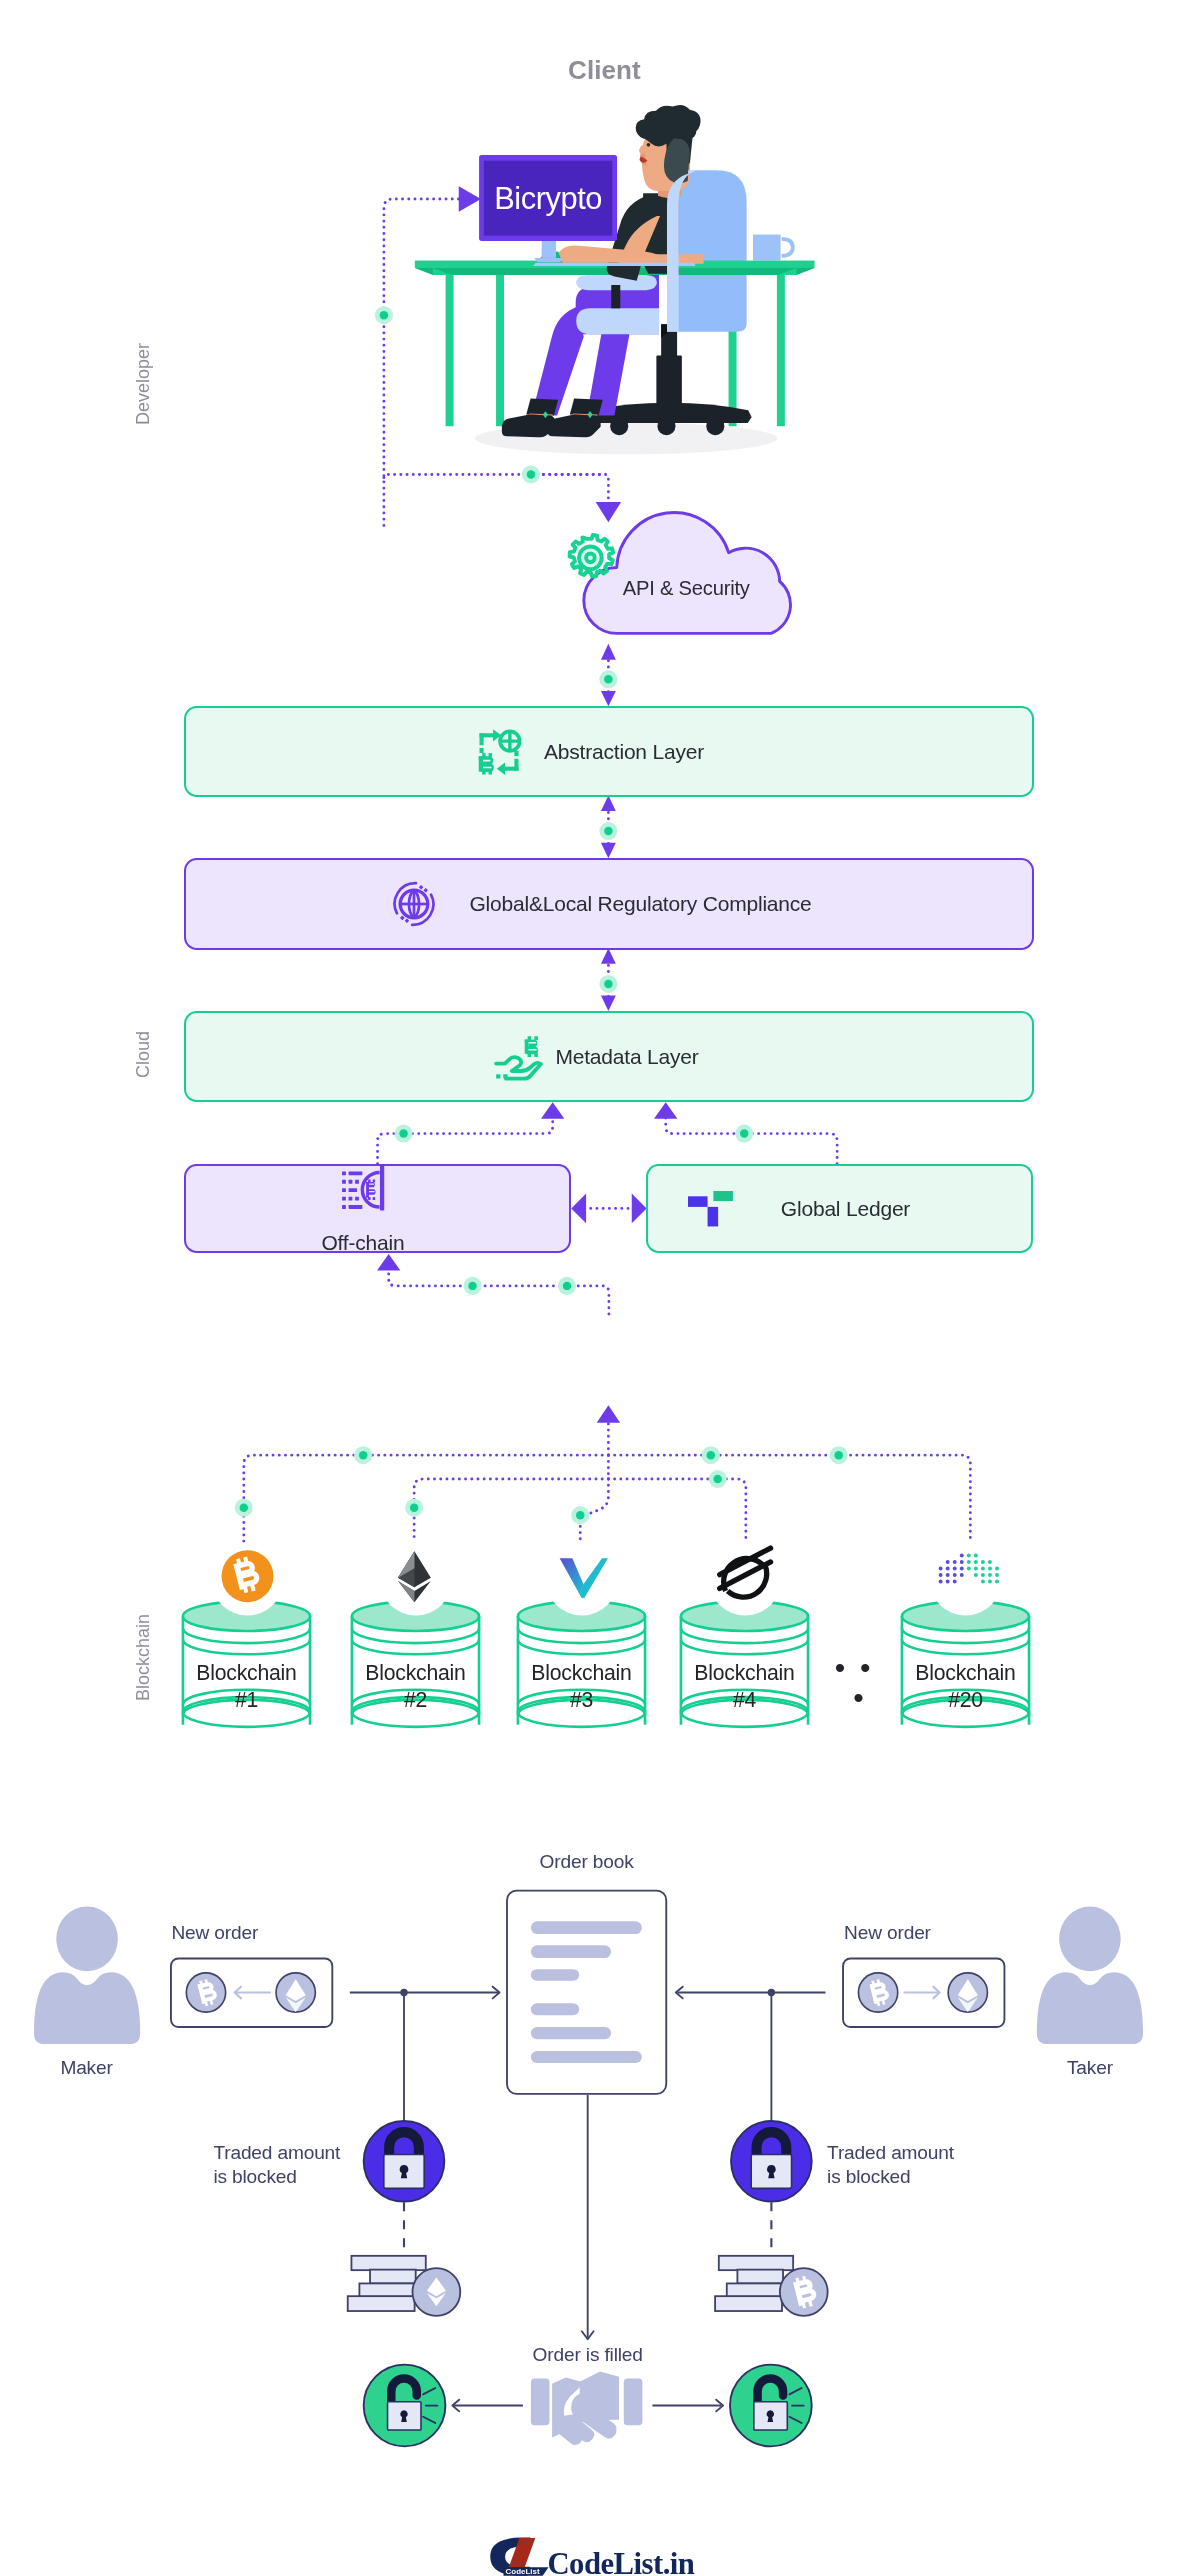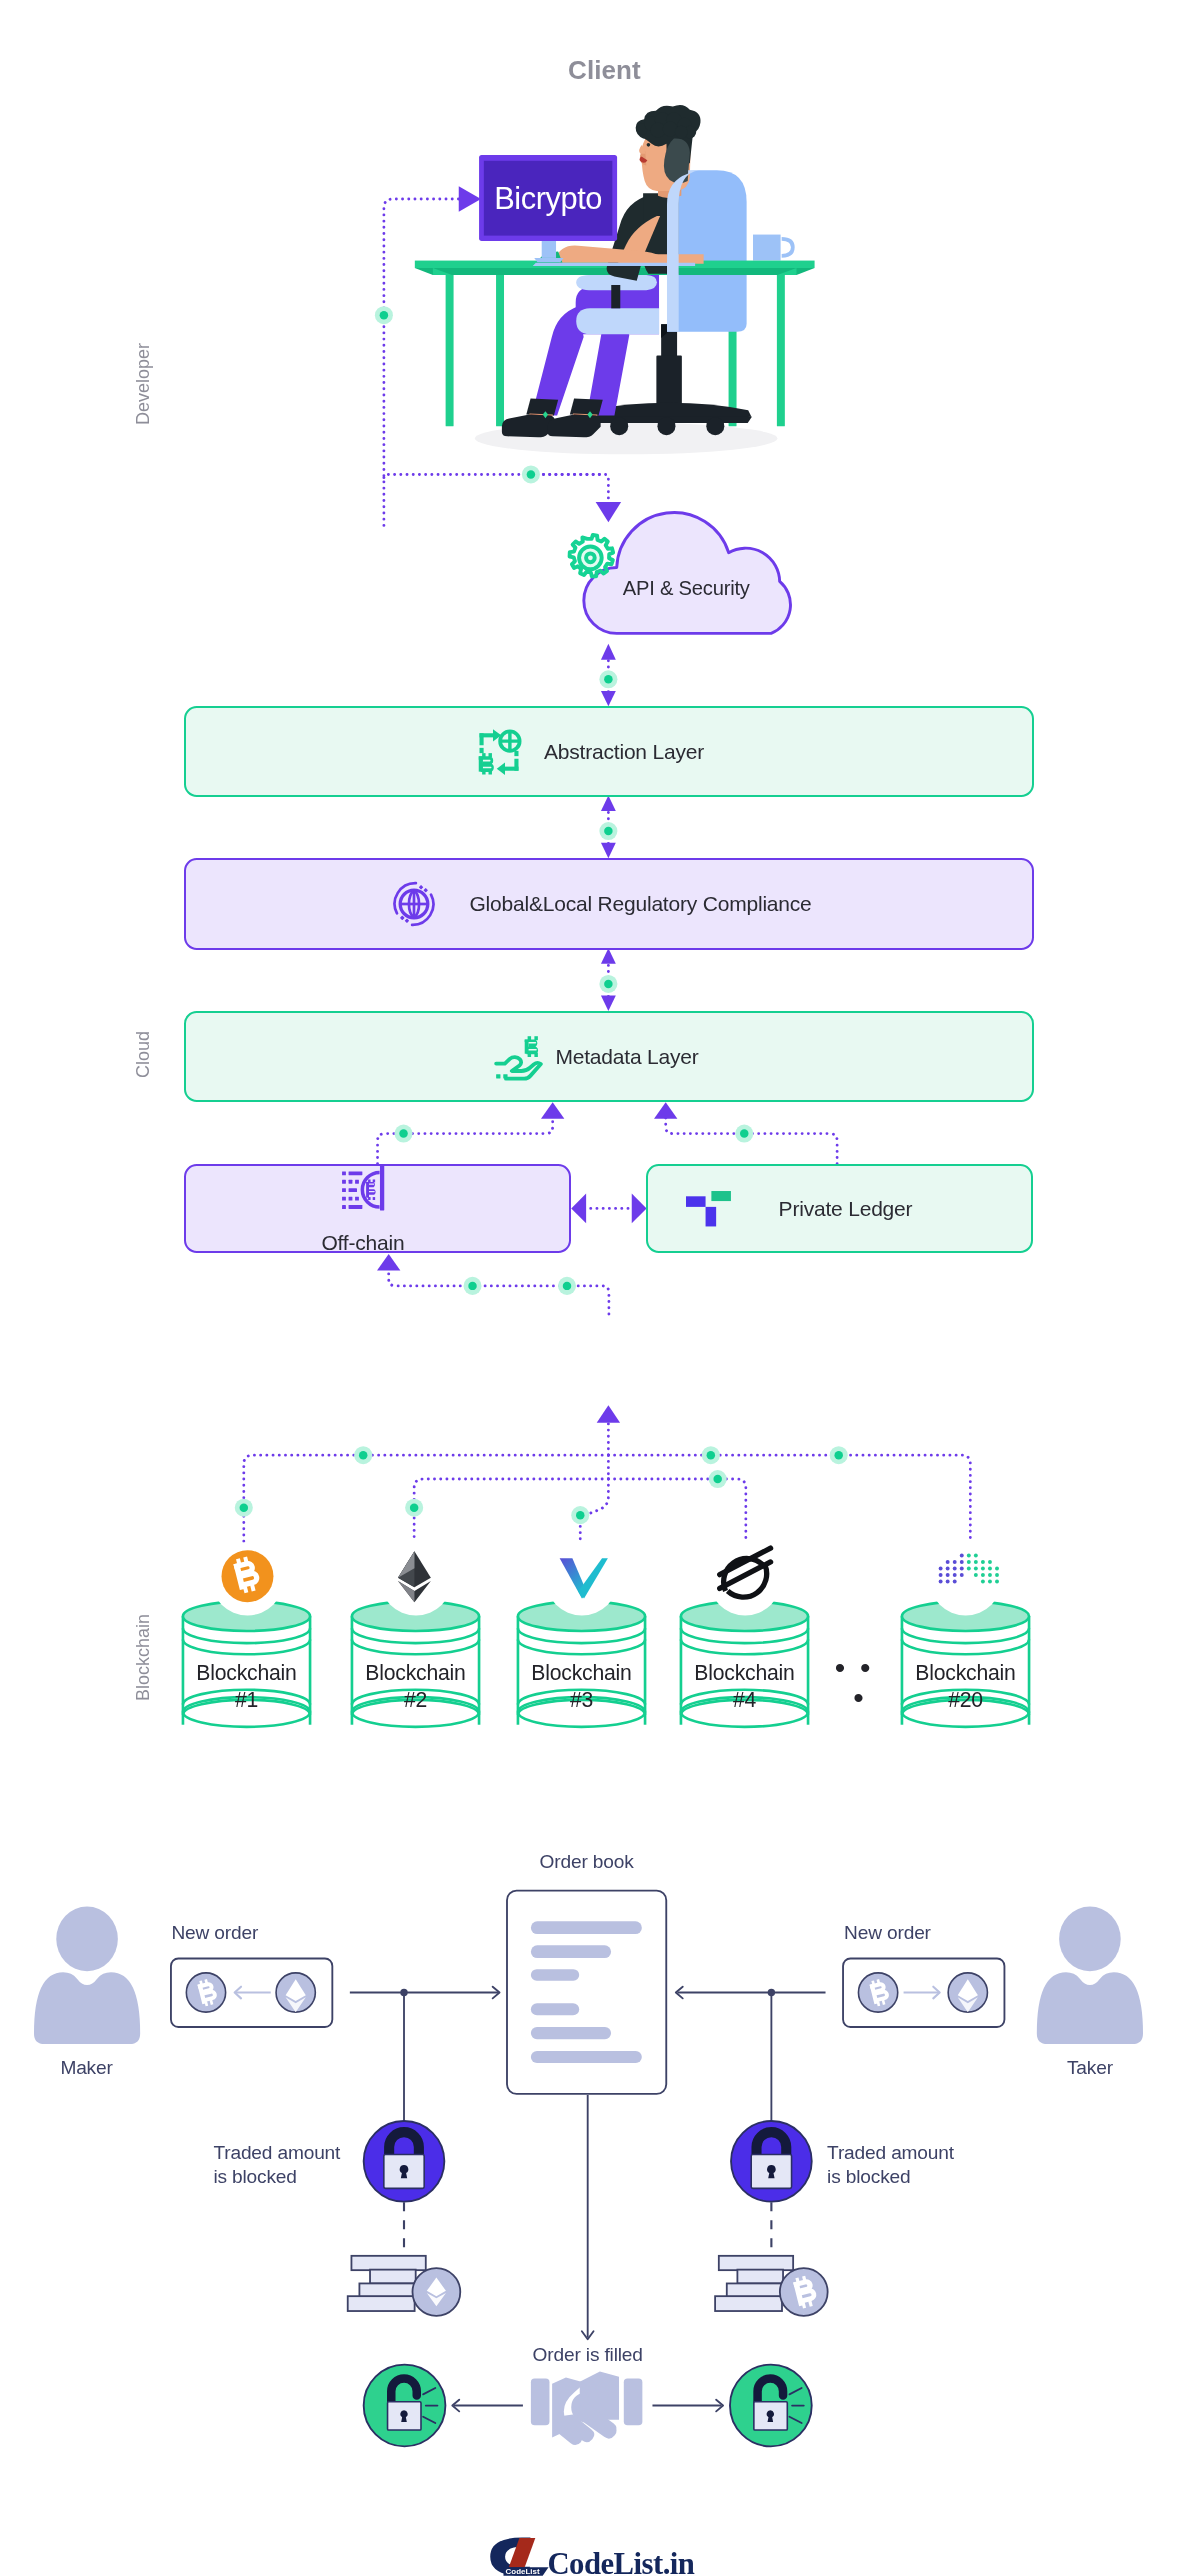--- a/index.html
+++ b/index.html
@@ -784,19 +784,19 @@
   </div>
 </div>
 
 <div class="lbox green" style="left:646px;top:1164px;width:387px;height:89px;">
   <div class="inner" style="gap:47px;margin-right:81px;">
     <svg width="46" height="36" viewBox="0 0 87 68">
       <rect x="0" y="10" width="37" height="20" fill="#4b33ec"></rect>
       <rect x="48" y="0" width="37" height="19" fill="#1ec28b"></rect>
       <rect x="37" y="30" width="20" height="37" fill="#4b33ec"></rect>
     </svg>
-    <span class="lbl">Private Ledger</span>
+    <span class="lbl">Global Ledger</span>
   </div>
 </div>
 
 
 </div>
 
 
 </body></html>

